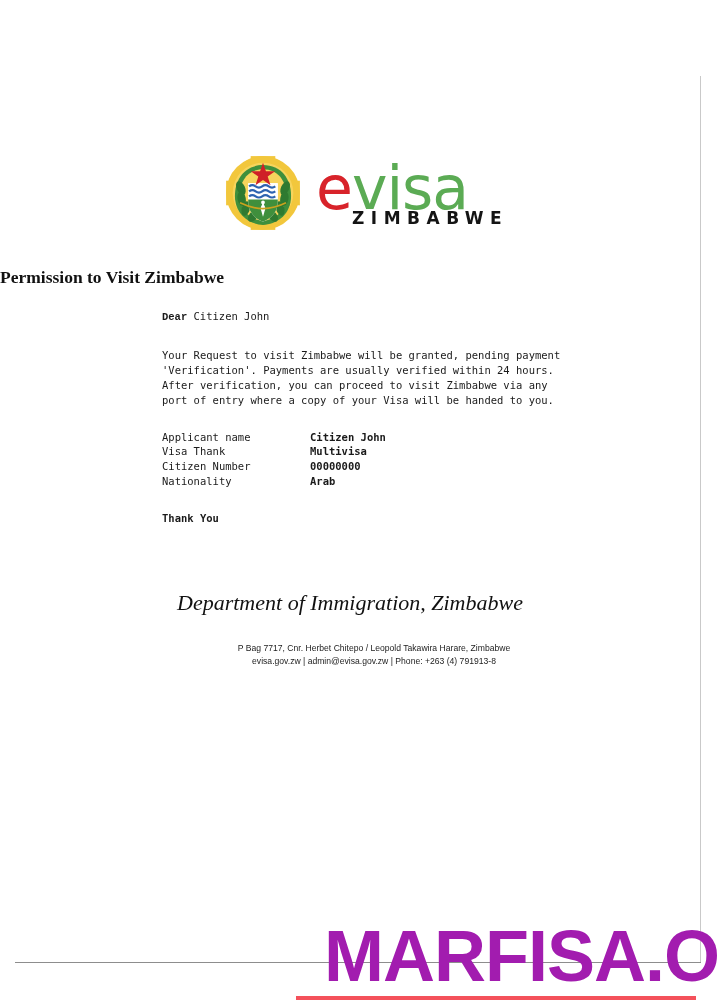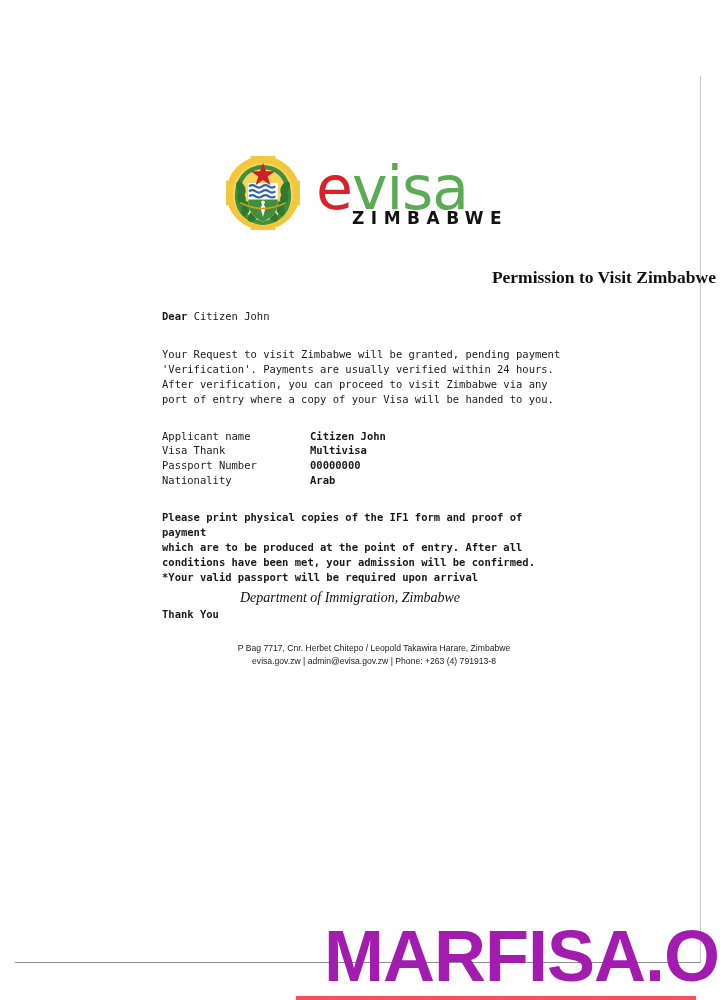--- a/index.html
+++ b/index.html
@@ -83,41 +83,40 @@
     color: #141414;
     white-space: nowrap;
   }
 
   
   .doc-title {
     position: absolute;
     left: 0;
     top: 255px;
     width: 700px;
-    text-align: right;
+    text-align: left;
     font-family: "Liberation Serif", serif;
     font-weight: bold;
     font-size: 17.5px;
     color: #111111;
-    padding-left: 16px;
   }
 
   
   .letter {
     position: absolute;
     left: 162px;
     top: 297px;
     width: 400px;
     font-family: "DejaVu Sans Mono", monospace;
     font-size: 10.5px;
     line-height: 14.9px;
     color: #1a1a1a;
   }
   .salutation { white-space: nowrap; }
-  .salutation .sal-strong { font-weight: bold; }
+  .salutation .sal-strong { font-weight: bold; font-family: Liberation Mono, monospace; }
 
   .body-para {
     margin-top: 23px;
     white-space: pre-line;
   }
 
   .details {
     margin-top: 22px;
     border-collapse: collapse;
   }
@@ -144,21 +143,21 @@
 
   
   .signature {
     position: absolute;
     left: 0;
     top: 578px;
     width: 700px;
     text-align: center;
     font-family: "Liberation Serif", serif;
     font-style: italic;
-    font-size: 14px;
+    font-size: 22px;
     color: #111111;
   }
 
   
   .footer {
     position: absolute;
     left: 0;
     top: 630px;
     width: 700px;
     text-align: center;
@@ -274,34 +273,30 @@
       <tbody>
         <tr>
           <td class="det-label">Applicant name</td>
           <td class="det-value">Citizen John</td>
         </tr>
         <tr>
           <td class="det-label">Visa Thank</td>
           <td class="det-value">Multivisa</td>
         </tr>
         <tr>
-          <td class="det-label">Passport Number</td>
+          <td class="det-label">Citizen Number</td>
           <td class="det-value">00000000</td>
         </tr>
         <tr>
           <td class="det-label">Nationality</td>
           <td class="det-value">Arab</td>
         </tr>
       </tbody>
     </table>
 
-    <div class="notice">Please print physical copies of the IF1 form and proof of payment
-which are to be produced at the point of entry. After all
-conditions have been met, your admission will be confirmed.
-*Your valid passport will be required upon arrival</div>
 
     <div class="thanks">Thank You</div>
 
   </div>
 
   <div class="signature">Department of Immigration, Zimbabwe</div>
 
   <div class="footer">
     <div>P Bag 7717, Cnr. Herbet Chitepo / Leopold Takawira Harare, Zimbabwe</div>
     <div>evisa.gov.zw | admin@evisa.gov.zw | Phone: +263 (4) 791913-8</div>

